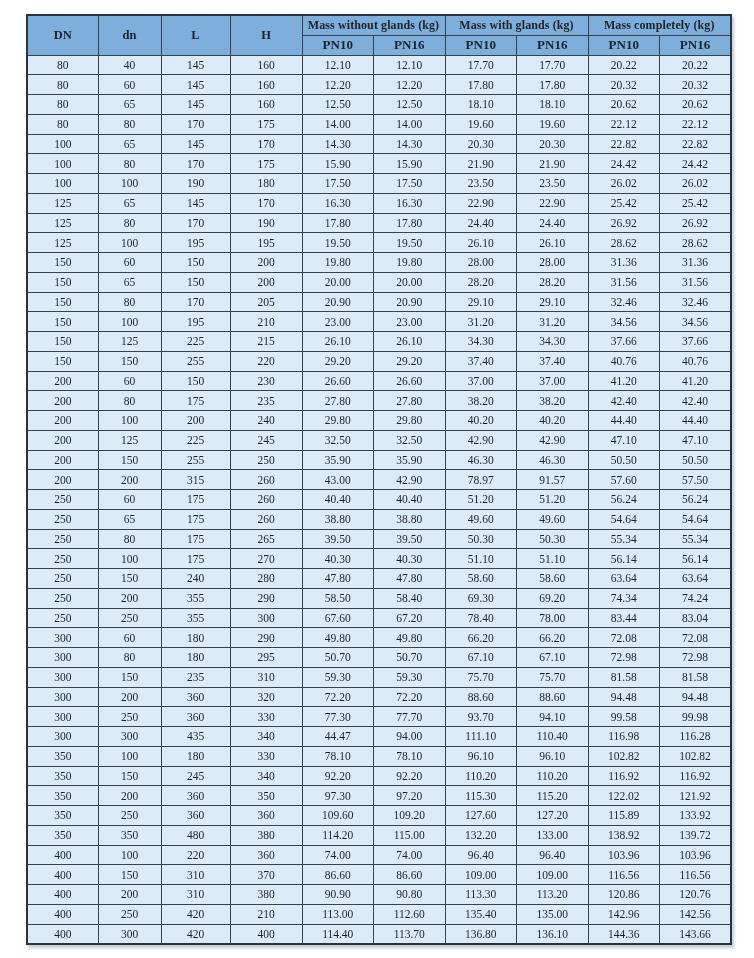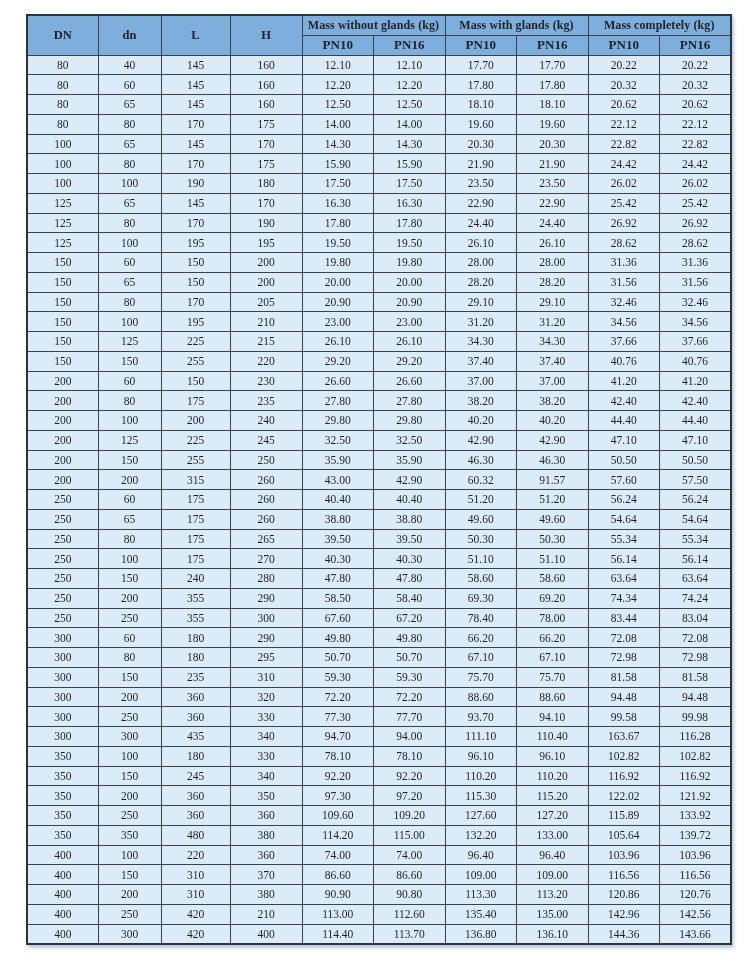--- a/index.html
+++ b/index.html
@@ -347,21 +347,21 @@
           <td>50.50</td>
           <td>50.50</td>
         </tr>
         <tr>
           <td>200</td>
           <td>200</td>
           <td>315</td>
           <td>260</td>
           <td>43.00</td>
           <td>42.90</td>
-          <td>60.32</td>
+          <td>78.97</td>
           <td>91.57</td>
           <td>57.60</td>
           <td>57.50</td>
         </tr>
         <tr>
           <td>250</td>
           <td>60</td>
           <td>175</td>
           <td>260</td>
           <td>40.40</td>
@@ -501,25 +501,25 @@
           <td>93.70</td>
           <td>94.10</td>
           <td>99.58</td>
           <td>99.98</td>
         </tr>
         <tr>
           <td>300</td>
           <td>300</td>
           <td>435</td>
           <td>340</td>
-          <td>94.70</td>
+          <td>44.47</td>
           <td>94.00</td>
           <td>111.10</td>
           <td>110.40</td>
-          <td>163.67</td>
+          <td>116.98</td>
           <td>116.28</td>
         </tr>
         <tr>
           <td>350</td>
           <td>100</td>
           <td>180</td>
           <td>330</td>
           <td>78.10</td>
           <td>78.10</td>
           <td>96.10</td>
@@ -565,21 +565,21 @@
         </tr>
         <tr>
           <td>350</td>
           <td>350</td>
           <td>480</td>
           <td>380</td>
           <td>114.20</td>
           <td>115.00</td>
           <td>132.20</td>
           <td>133.00</td>
-          <td>105.64</td>
+          <td>138.92</td>
           <td>139.72</td>
         </tr>
         <tr>
           <td>400</td>
           <td>100</td>
           <td>220</td>
           <td>360</td>
           <td>74.00</td>
           <td>74.00</td>
           <td>96.40</td>

